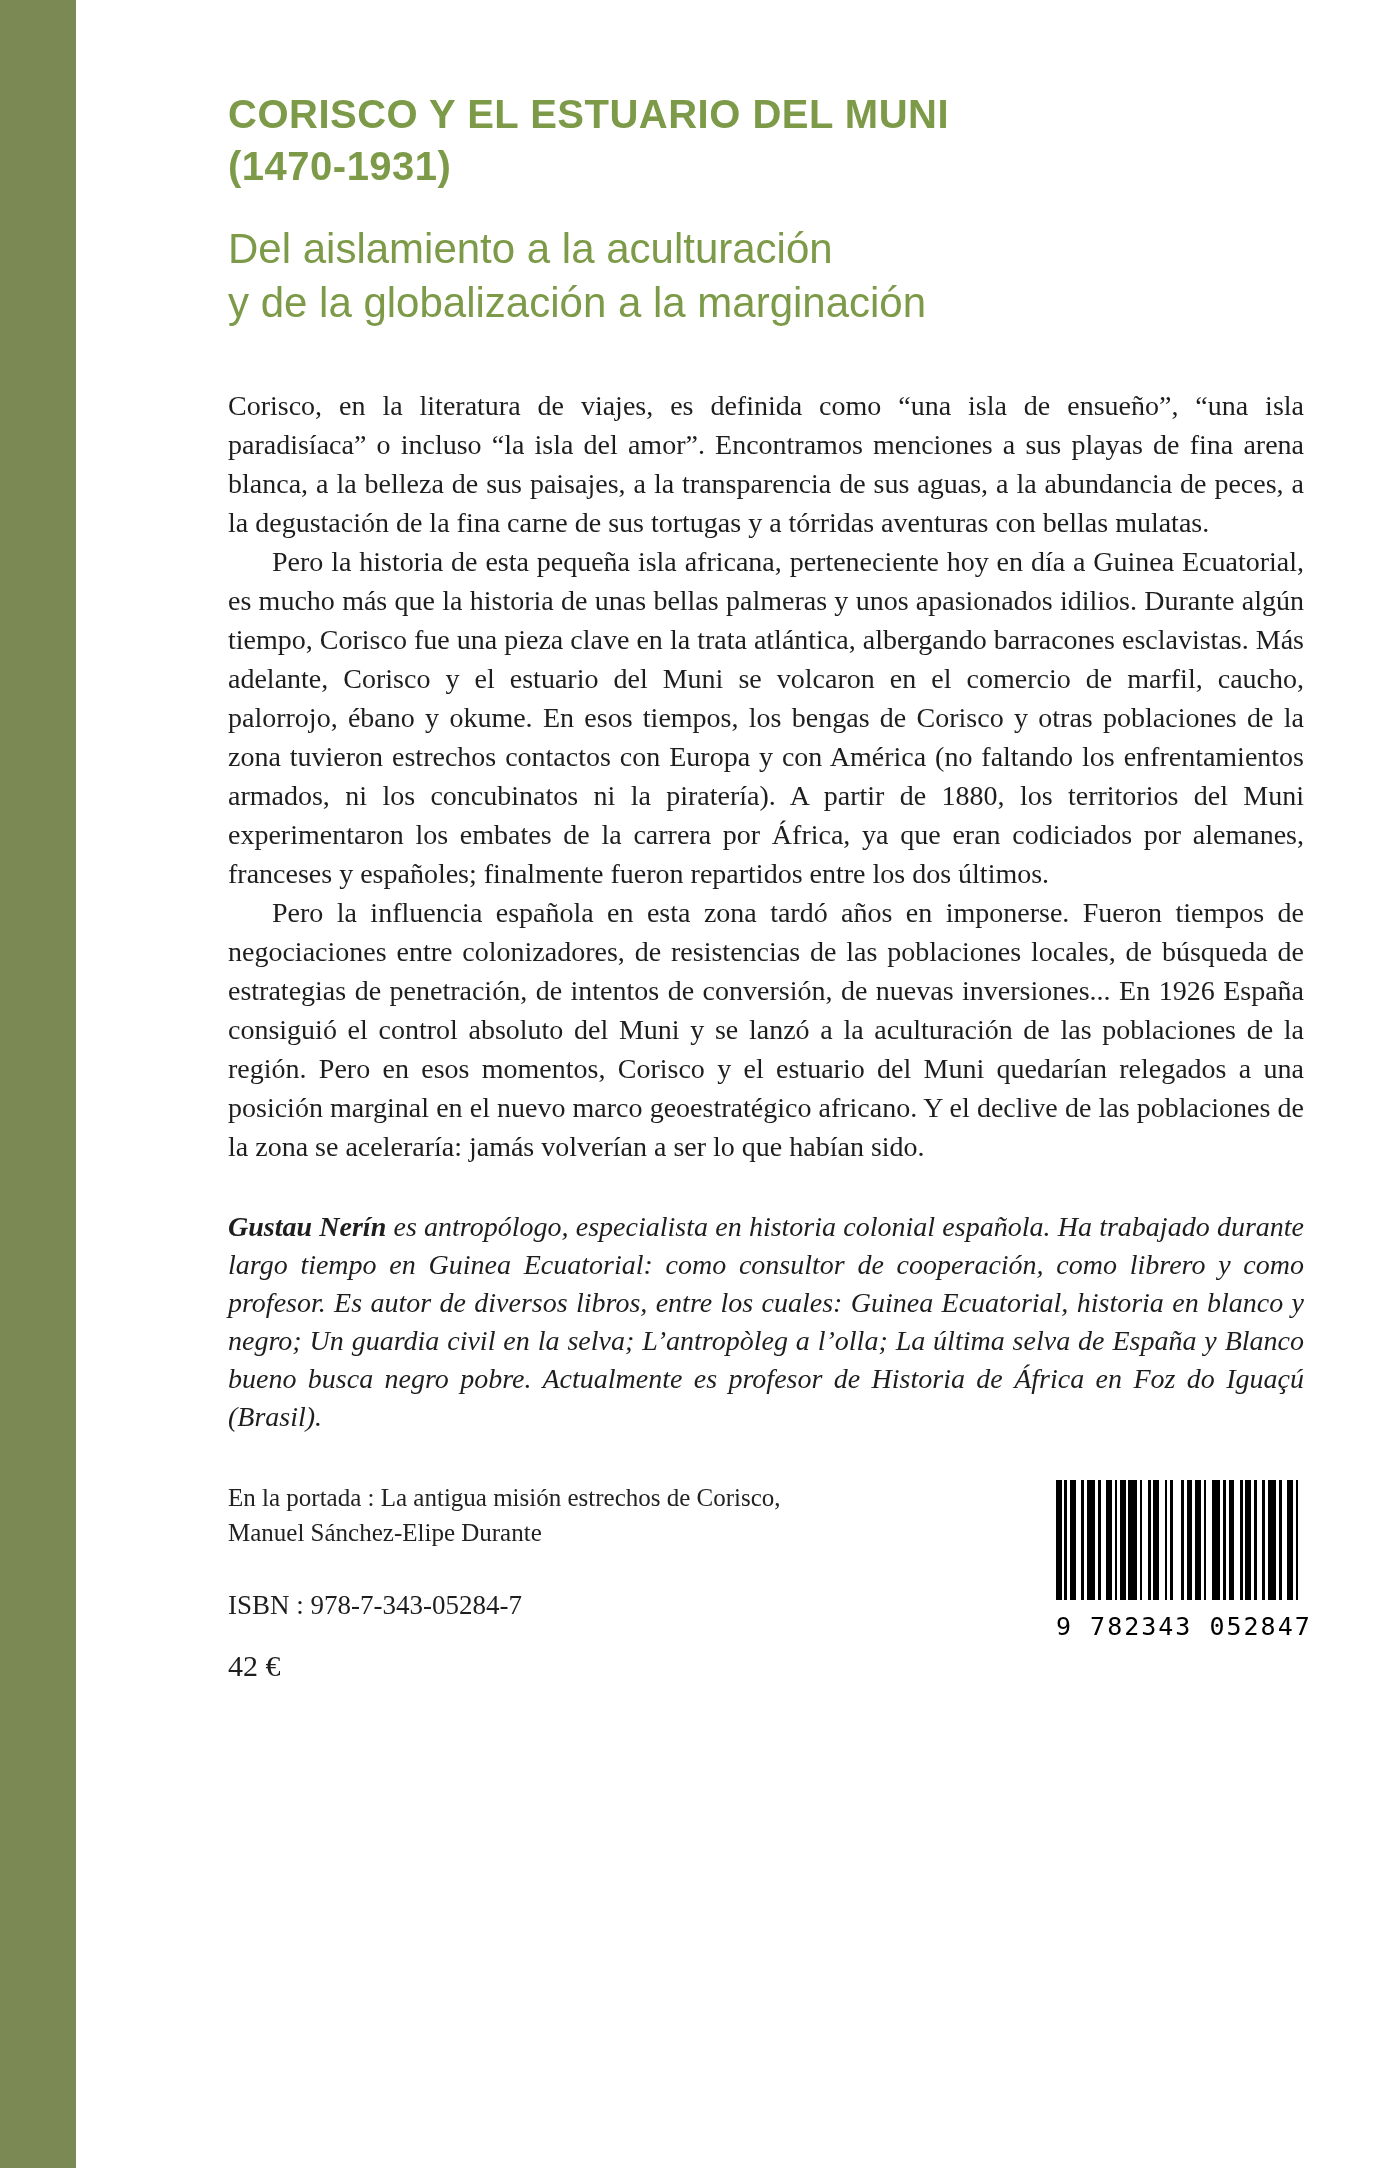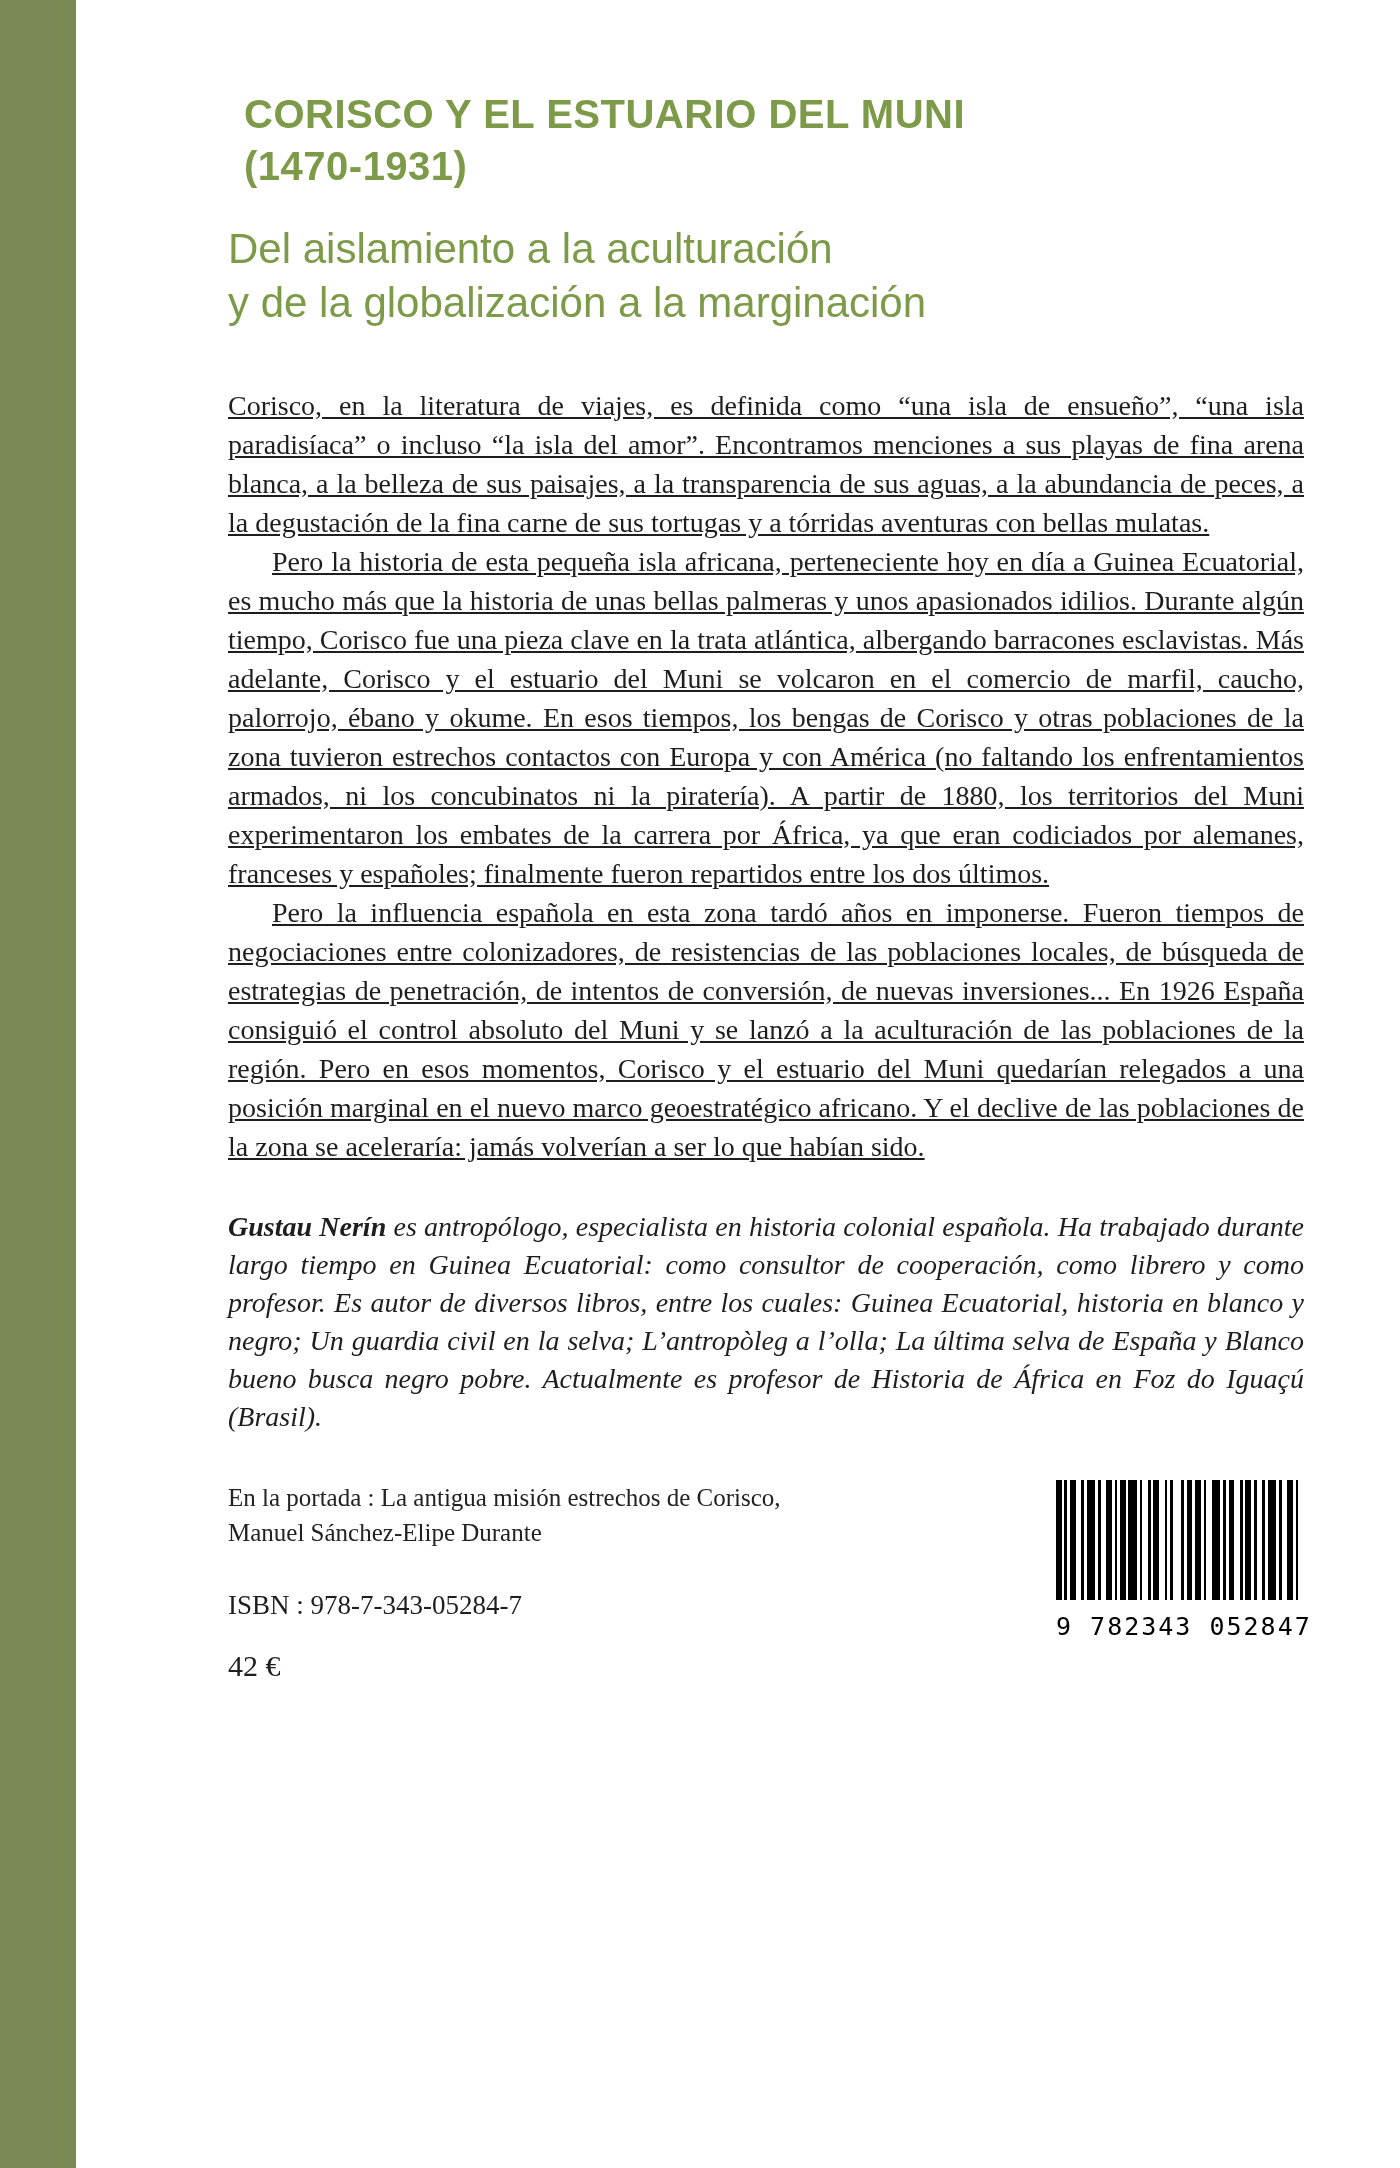--- a/index.html
+++ b/index.html
@@ -22,42 +22,41 @@
     left:0;top:0;
     width:76px;height:100%;
     background:var(--stripe);
   }
   .content{
     position:absolute;
     left:228px;top:0;
     width:1076px;
   }
   .title{
-    margin:88px 0 0 16px;
+    margin:88px 0 0 0;
     font-family:"Liberation Sans", sans-serif;
     font-weight:700;
     font-size:40px;
     line-height:1.3;
     letter-spacing:0.5px;
     color:var(--accent);
   }
   .subtitle{
     margin:30px 0 0 0;
     font-family:"Liberation Sans", sans-serif;
     font-weight:400;
     font-size:42px;
     line-height:1.28;
     color:var(--accent);
   }
   .body-text{
     margin-top:56px;
     font-size:28px;
     line-height:39px;
     text-align:justify;
-    text-decoration:underline;
   }
   .body-text p{margin:0;}
   .body-text p.indent{text-indent:44px;}
   .bio{
     margin:42px 0 0 0;
     font-style:italic;
     font-size:28px;
     line-height:38px;
     text-align:justify;
   }

